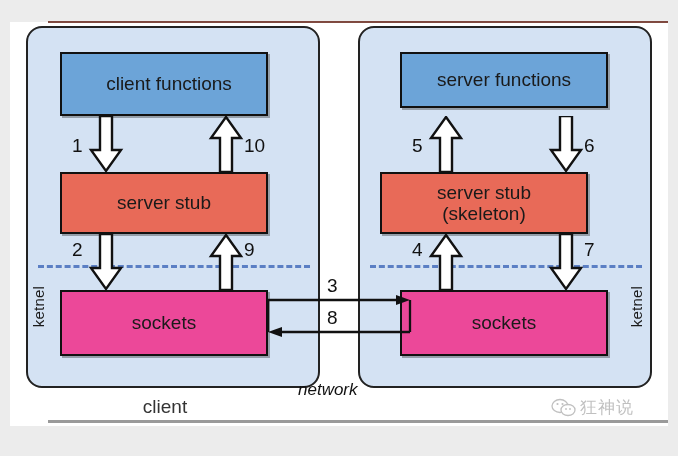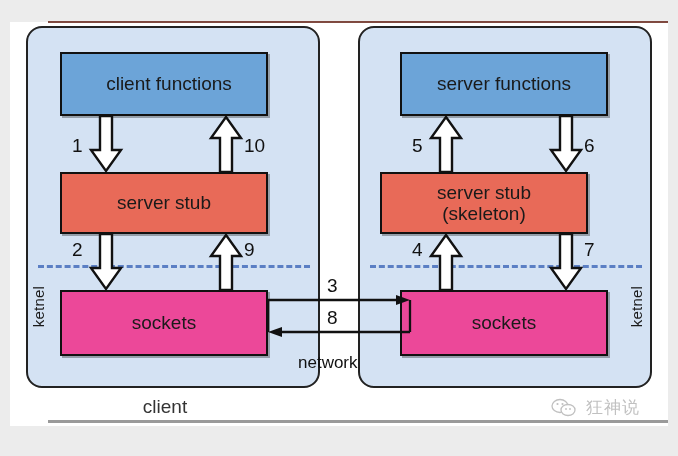--- a/index.html
+++ b/index.html
@@ -58,21 +58,21 @@
   }
   .node.fn   {background:#6ca4d8;}
   .node.stub {background:#e86a58;}
   .node.sock {background:#ec4899;}
 
   
   #fn-client   {left:60px; top:52px;  width:208px;height:64px;padding-left:10px;}
   #stub-client {left:60px; top:172px; width:208px;height:62px;}
   #sock-client {left:60px; top:290px; width:208px;height:66px;}
   
-  #fn-server   {left:400px;top:52px;  width:208px;height:64px;}
+  #fn-server   {left:400px;top:52px;  width:208px;height:56px;}
   #stub-server {left:380px;top:172px; width:208px;height:62px;}
   #sock-server {left:400px;top:290px; width:208px;height:66px;}
 
   
   .kernel-line{
     position:absolute;height:0;
     border-top:3px dashed #5b7fc4;
   }
   #kline-client{left:38px;top:265px;width:272px;}
   #kline-server{left:370px;top:265px;width:272px;}
@@ -98,37 +98,39 @@
     position:absolute;
     font-size:19px;color:#111;
     line-height:1;
   }
 
   
   .netline{position:absolute;}
   .netline svg{display:block;}
   .net-label{
     position:absolute;
+    font-style:italic;
     font-size:17px;
     color:#111;
+    margin-top:27px;
   }
 
   
   .caption{
     position:absolute;
     font-size:19px;color:#333;
     width:294px;text-align:center;
   }
   #cap-client{left:18px;top:396px;}
   #cap-server{left:358px;top:396px;}
 
   
   .watermark{
     position:absolute;left:551px;top:396px;
-    display:flex;align-items:center;gap:9px;
+    display:flex;align-items:center;gap:3px;
     opacity:.55;
   }
   .wm-logo{
     width:26px;height:20px;
     position:relative;
   }
   .wm-text{
     font-size:17px;color:#8d8d8d;letter-spacing:1px;
     font-family:"DejaVu Sans",sans-serif;
   }

